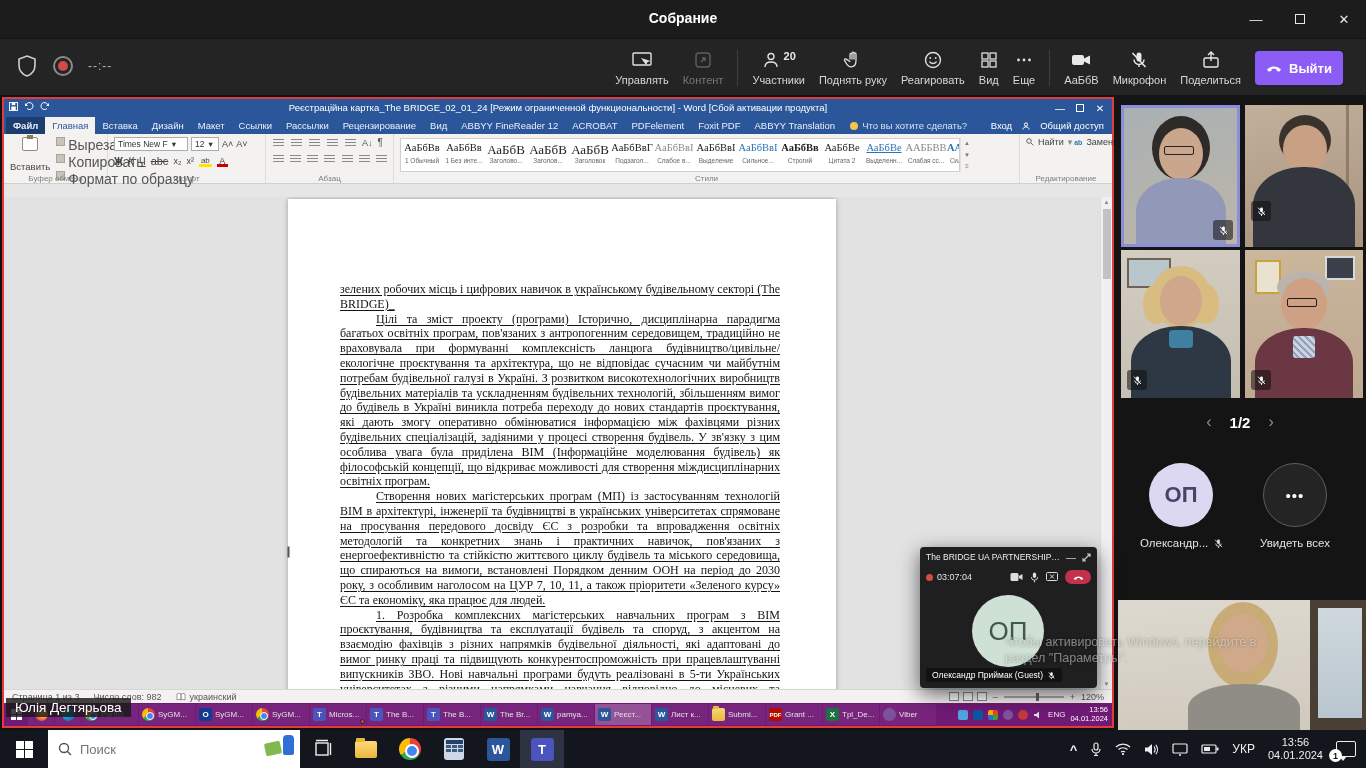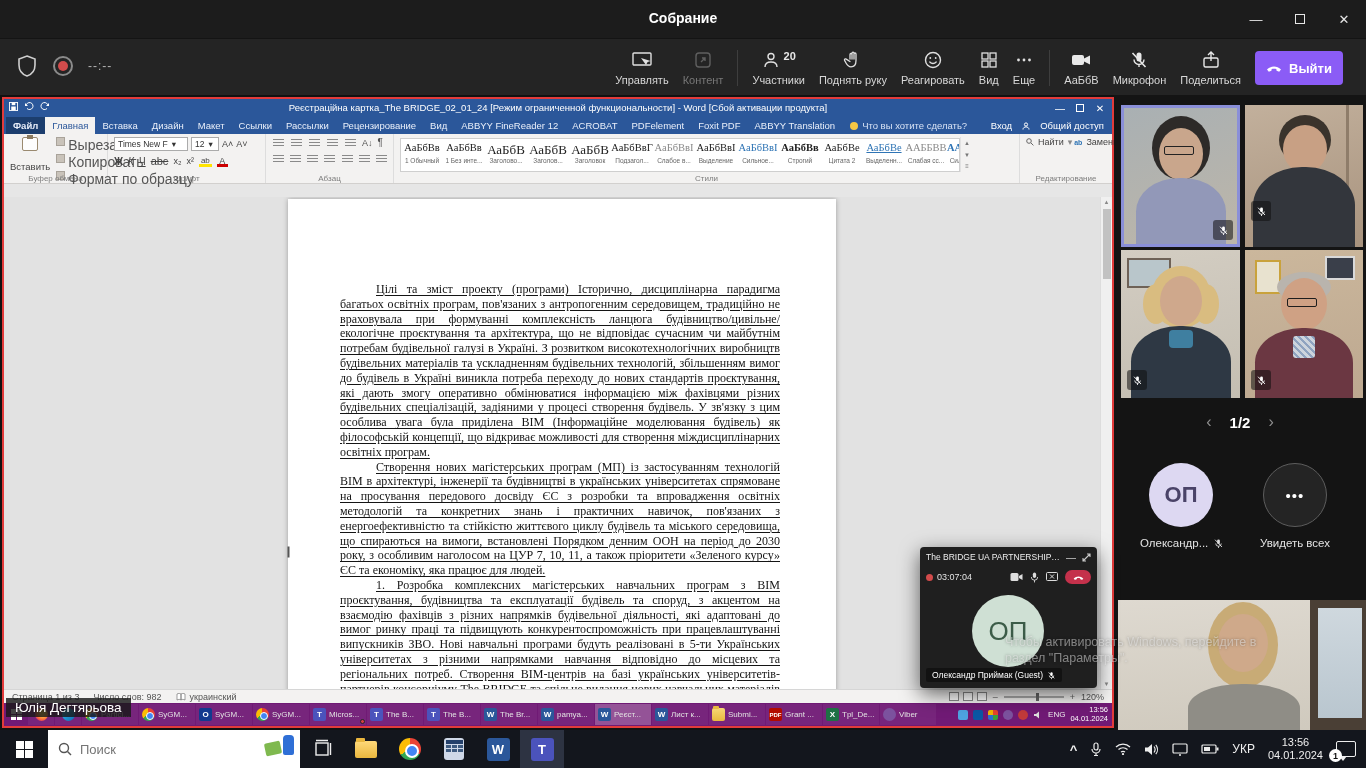--- a/index.html
+++ b/index.html
@@ -549,20 +549,21 @@
           </div>
       </div>
       <div class="glabel">Редактирование</div>
     </div>
   </div>
 
 
   <div id="w-doc">
     <div class="page">
       <div class="page-text">
+        <p class="para">зелених робочих місць і цифрових навичок в українському будівельному секторі   (The BRIDGE)_</p>
         <p class="para ind">Цілі та зміст проекту (програми) Історично, дисциплінарна парадигма багатьох освітніх програм, пов'язаних з антропогенним середовищем, традиційно не враховувала при формуванні комплексність ланцюга будівництво/цивільне/екологічне проєктування та архітектура, що не відповідає сучасним чи майбутнім потребам будівельної галузі в Україні. З розвитком високотехнологічних виробництв будівельних матеріалів та ускладненням будівельних технологій, збільшенням вимог до будівель в Україні виникла потреба переходу до нових стандартів проєктування, які дають змогу оперативно обмінюватися інформацією між фахівцями різних будівельних спеціалізацій,  задіяними у процесі створення будівель. У зв'язку  з цим особлива увага була приділена BIM (Інформаційне моделювання будівель) як філософській концепції, що відкриває можливості для створення міждисциплінарних освітніх програм.</p>
         <p class="para ind">Створення нових магістерських програм (МП) із застосуванням технологій BIM в архітектурі, інженерії та будівництві в українських університетах спрямоване на просування передового досвіду ЄС з розробки та впровадження освітніх методологій та конкретних знань і практичних навичок, пов'язаних з енергоефективністю та стійкістю життєвого циклу будівель та міського середовища, що спираються на вимоги, встановлені Порядком денним ООН на період до 2030 року, з особливим наголосом на ЦУР 7, 10, 11, а також пріоритети «Зеленого курсу» ЄС та економіку, яка працює для людей.</p>
         <p class="para ind">1. Розробка комплексних магістерських навчальних програм з BIM проєктування, будівництва та експлуатації будівель та споруд, з акцентом на взаємодію фахівців з різних напрямків будівельної діяльності, які адаптовані до вимог ринку праці та підвищують конкурентоспроможність  при працевлаштуванні випускників ЗВО. Нові навчальні програми будуть реалізовані в 5-ти Українських університетах з різними напрямками навчання відповідно до місцевих та регіональних потреб. Створення BIM-центрів на базі українських університетів-партнерів консорціуму The BRIDGE та спільне видання нових навчальних матеріалів викладачами консорціуму, включаючи українських та ЄС партнерів проєкту.</p>
 
       </div>
     </div>
     <div class="ibeam" style="left:284px;top:350px"></div>
   </div>
 
   <div id="w-scroll">

